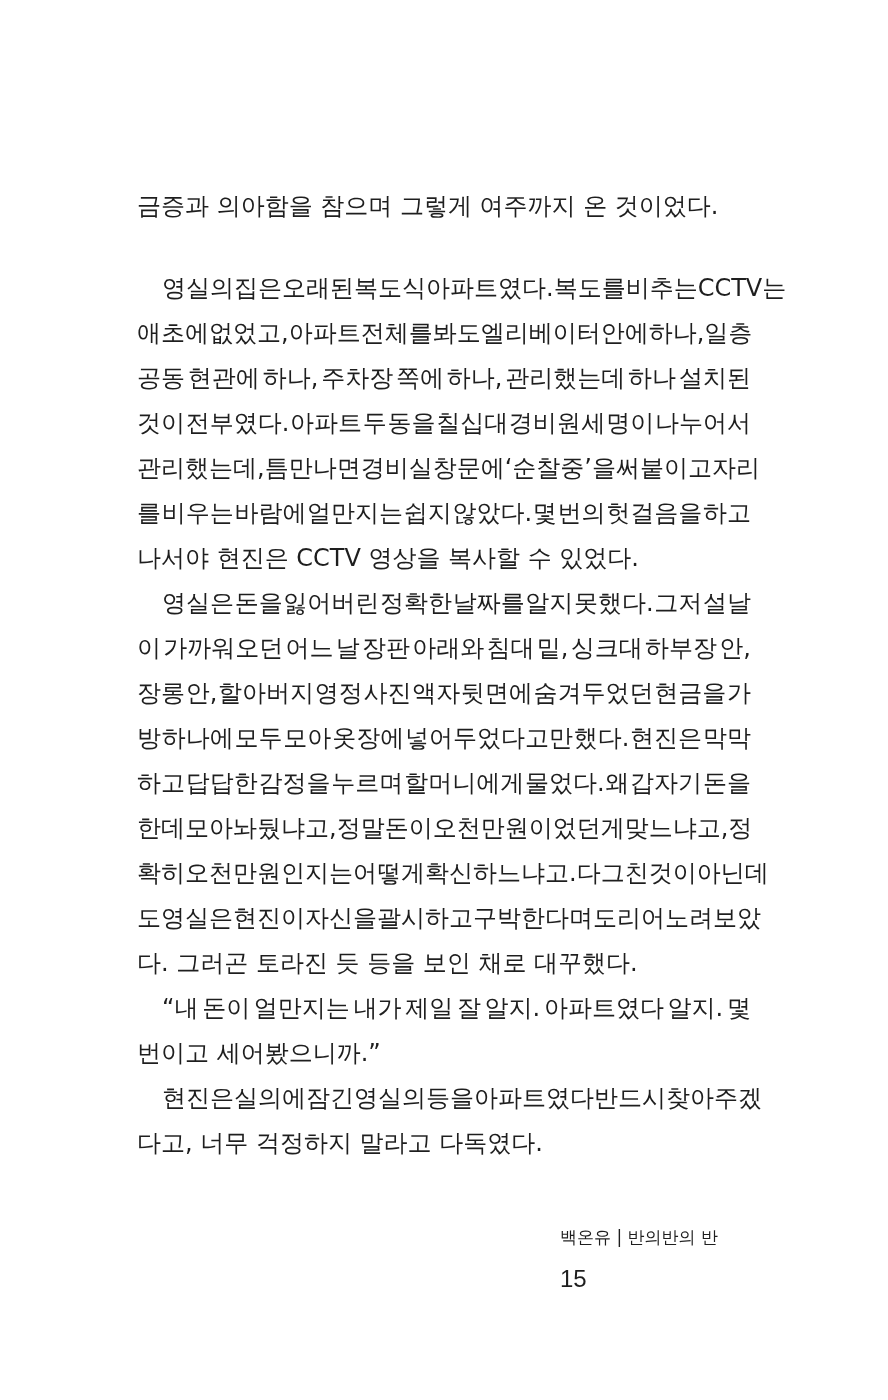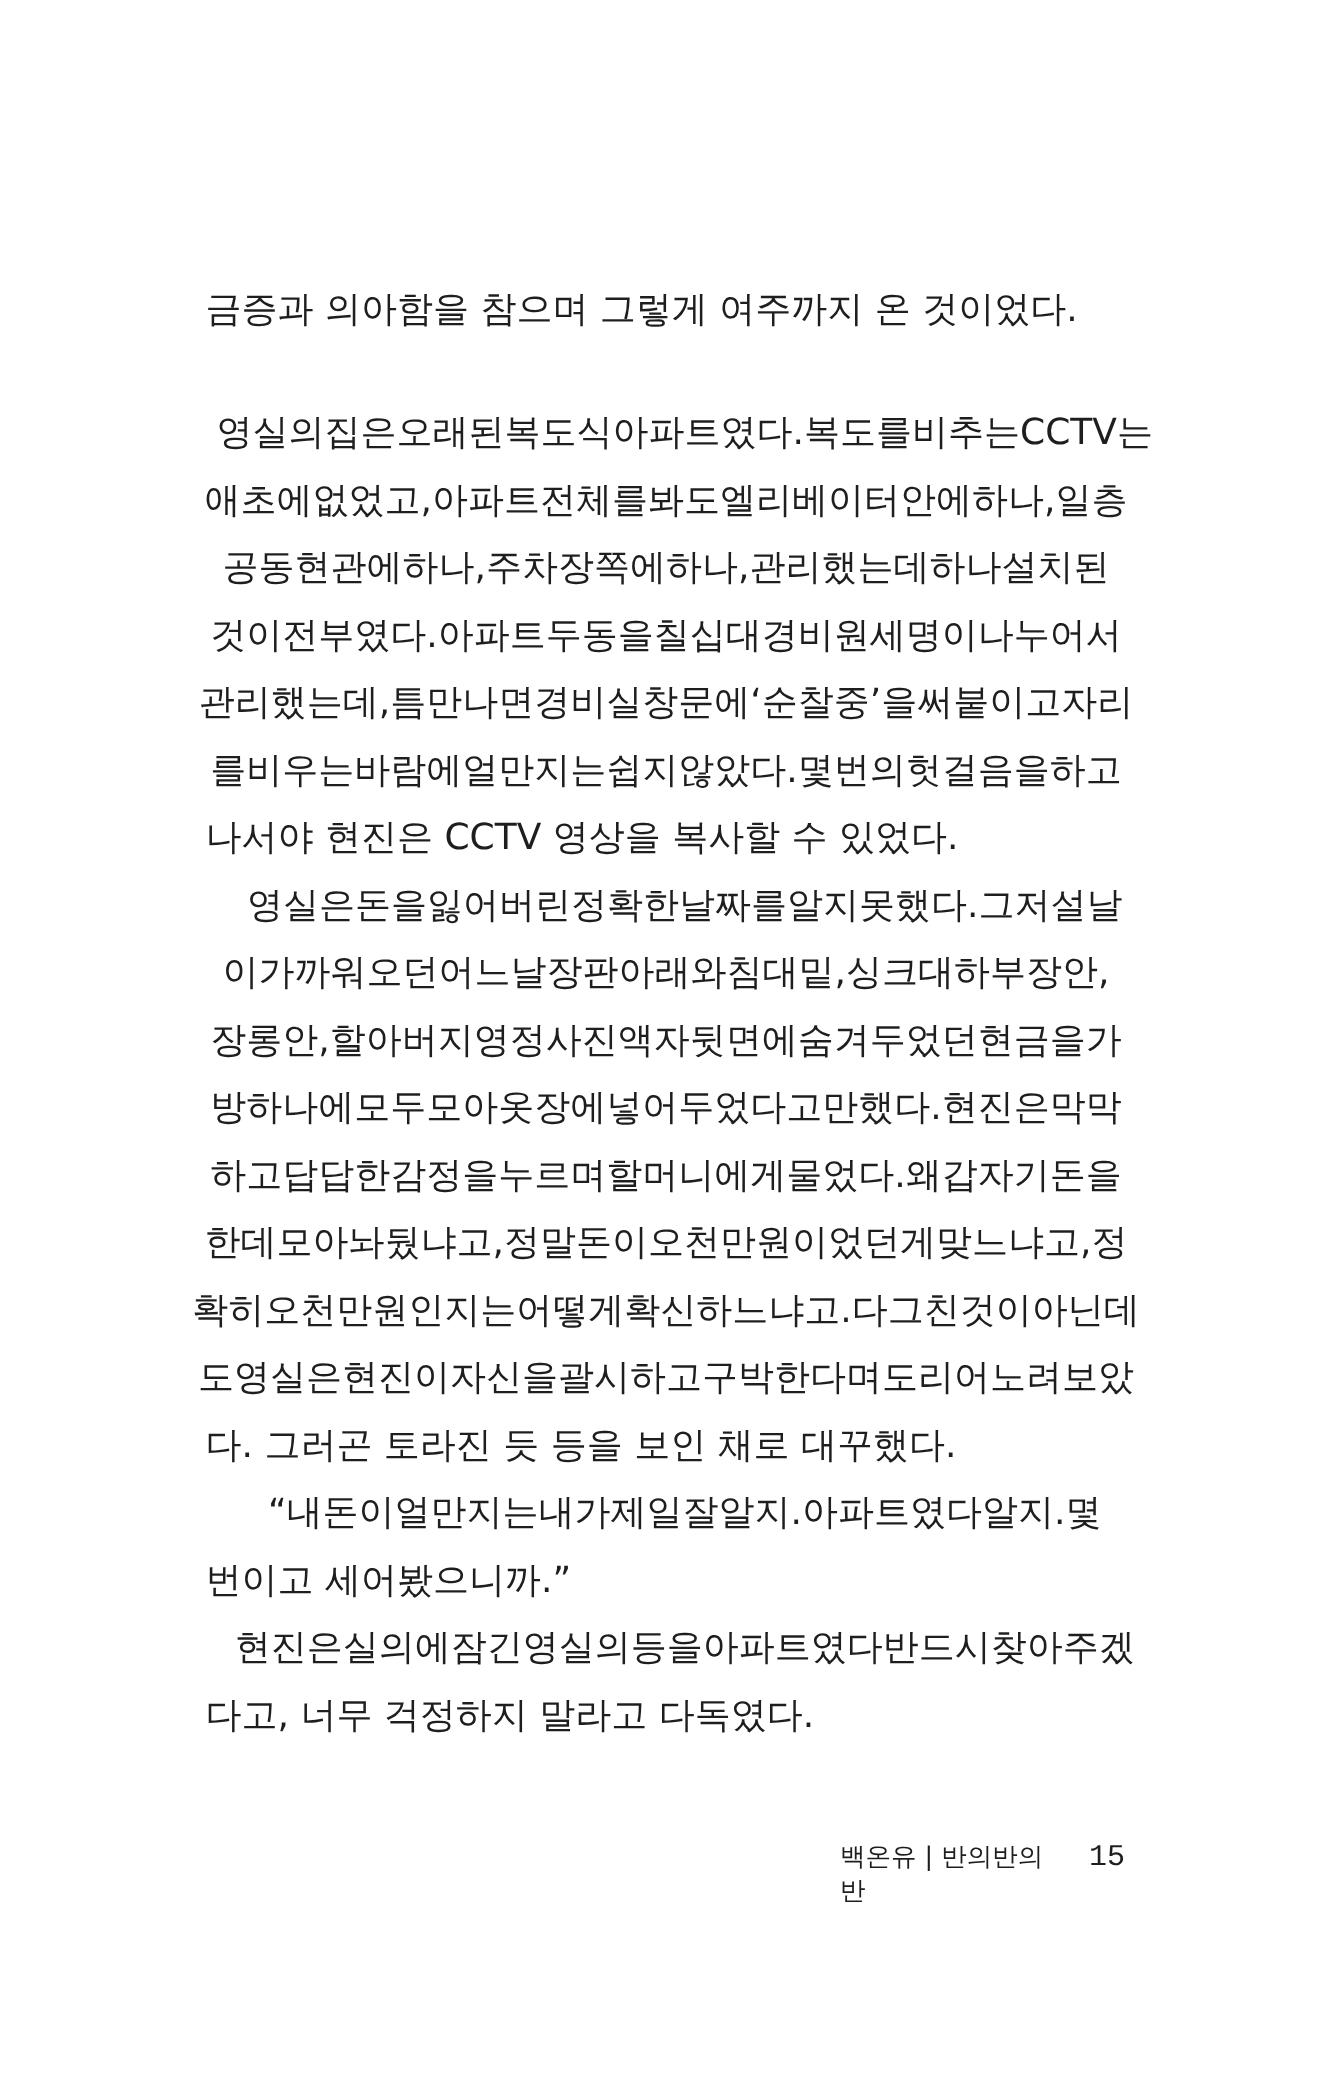--- a/index.html
+++ b/index.html
@@ -2,30 +2,30 @@
 <html><head>
 <meta charset="utf-8">
 <style>
   html, body { margin: 0; padding: 0; background: #ffffff; }
   body { width: 888px; height: 1400px; position: relative; overflow: hidden; }
   .page {
     position: absolute; left: 137px; top: 140px; width: 614px;
     font-family: "DejaVu Sans", "Liberation Sans", sans-serif;
     color: #1e1e1e; font-size: 24px; line-height: 45px; margin-top: 44px;
   }
-  .line { white-space: nowrap; height: 45px; display: flex; justify-content: center; }
+  .line { white-space: nowrap; height: 45px; display: flex; justify-content: space-between; }
   .line.last { justify-content: flex-start; }
   .indent { padding-left: 25px; }
   .gap { height: 37px; }
   .footer {
     position: absolute; left: 560px; top: 1226px; width: 190px;
     font-family: "DejaVu Sans", sans-serif; font-size: 17px; color: #1e1e1e;
-    display: flex; justify-content: flex-end; align-items: baseline; gap: 16px;
+    display: flex; justify-content: flex-end; align-items: baseline; gap: 16px; flex-direction: column;
   }
-  .footer .num { font-family: Liberation Mono, monospace; font-size: 20px; }
+  .footer .num { font-family: Liberation Sans, sans-serif; font-size: 24px; }
 </style>
 </head>
 <body>
 
 <div class="page" id="body">
     <div class="line last">금증과 의아함을 참으며 그렇게 여주까지 온 것이었다.</div>
     <div class="gap"></div>
     <div class="line indent">
       <span>영실의</span>
       <span>집은</span>

